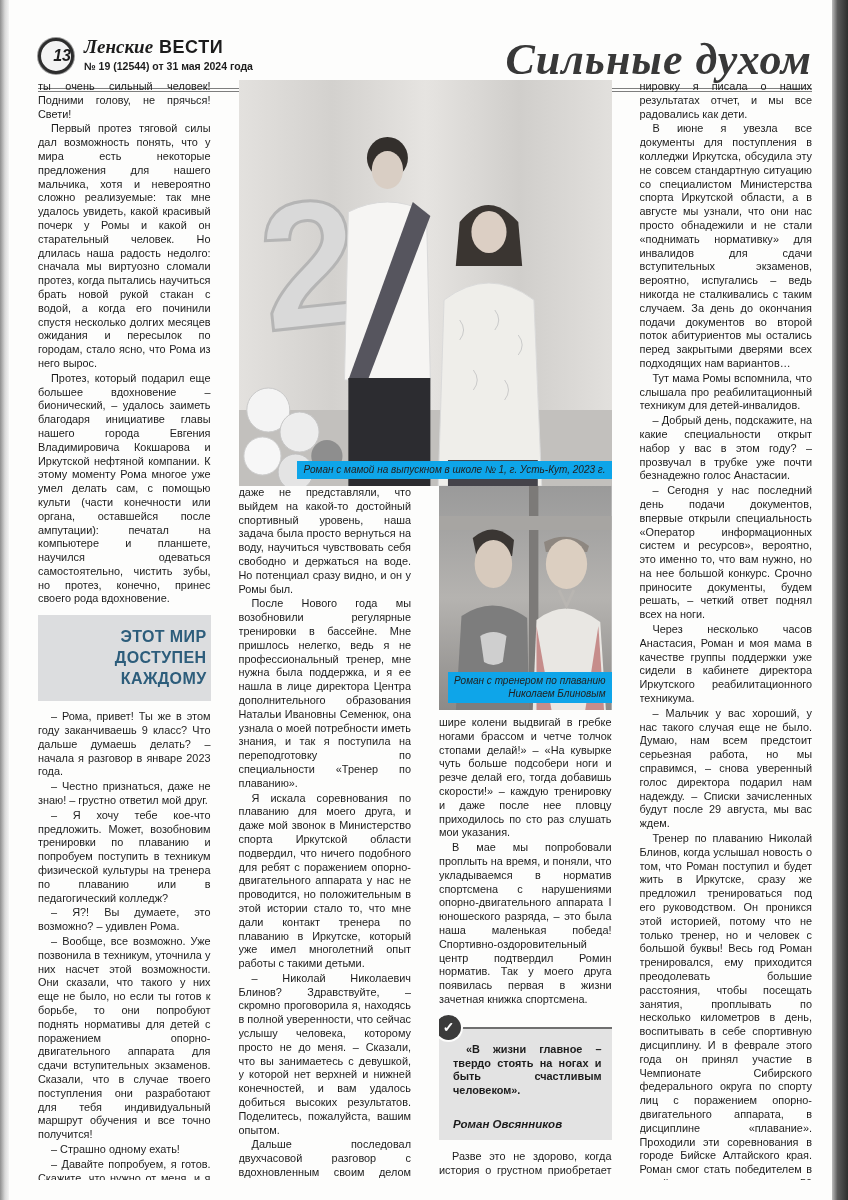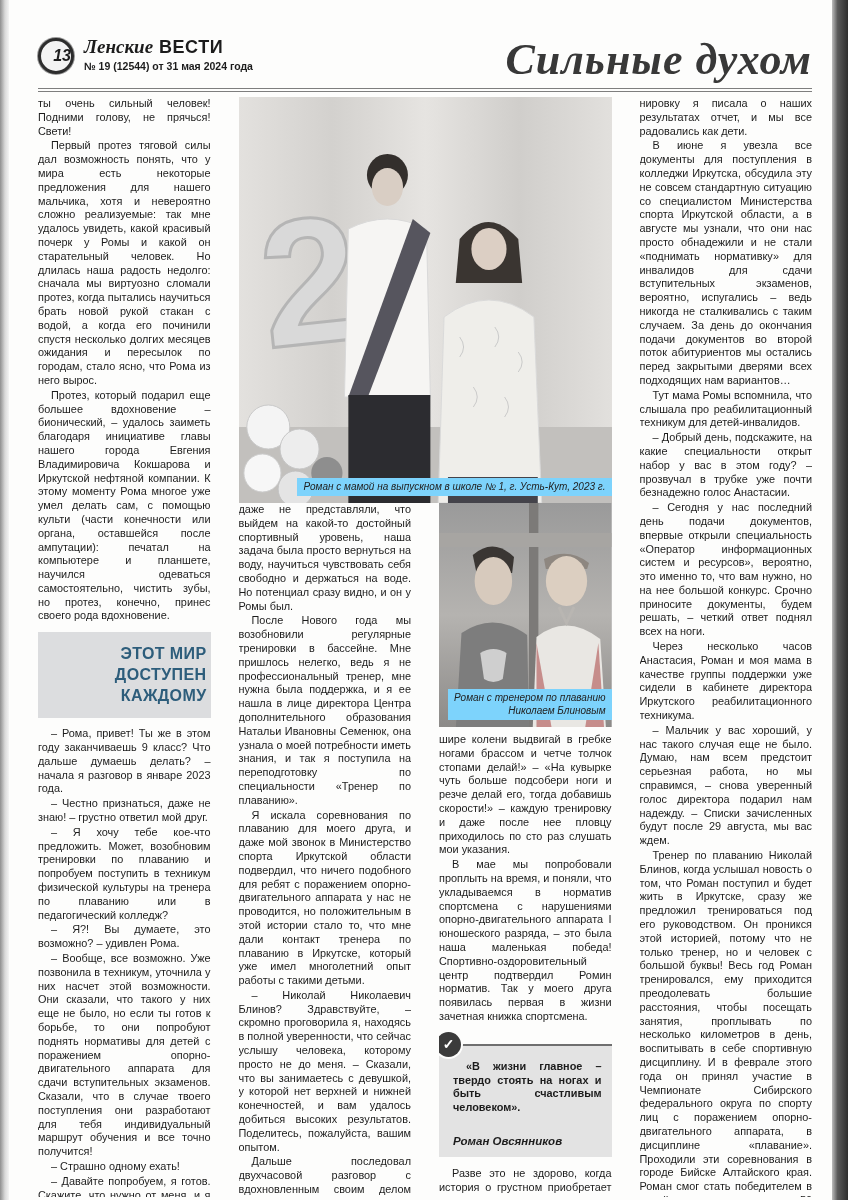--- a/index.html
+++ b/index.html
@@ -16,39 +16,39 @@
   .badge{width:30px;height:30px;border-radius:50%;border:3px solid #2d2d2d;box-shadow:0 0 0 1px #9a9a9a;
          background:#f3f3f3;display:flex;align-items:center;justify-content:flex-end;
          font-weight:bold;font-style:italic;font-size:16px;color:#1d1d1d;margin-top:2px;}
   .brand-line{display:flex;align-items:baseline;gap:6px;}
   .brand-script{font-family:"Liberation Serif",serif;font-style:italic;font-weight:bold;font-size:19px;}
   .brand-caps{font-size:18px;font-weight:bold;letter-spacing:.5px;}
   .issue{font-size:10.5px;font-weight:bold;margin-top:2px;}
   .headline{margin:0;font-family:"Liberation Serif",serif;font-style:italic;font-weight:600;
             font-size:44px;line-height:48px;color:#383838;letter-spacing:1px;}
   
-  .content{position:absolute;left:38px;right:36px;top:97px;height:1100px;overflow:hidden;
+  .content{position:absolute;left:38px;right:36px;top:80px;height:1100px;overflow:hidden;
            display:grid;grid-template-columns:repeat(4,1fr);grid-template-rows:406px auto;column-gap:28px;}
   .col{overflow:hidden;}
   .col1{grid-area:1/1/3/2;}
   .ph1{grid-area:1/2/2/4;}
   .col2{grid-area:2/2/3/3;}
   .col3{grid-area:2/3/3/4;}
   .col4{grid-area:1/4/3/5;}
   .col p{margin:0 0 1px 0;font-size:10.9px;line-height:13.8px;text-align:justify;text-indent:13px;}
   .col p.cont{text-indent:0;}
   
   .hl-box{background:#dcdddf;margin:9px 0;padding:11px 4px 12px;text-align:right;}
   .hl-box div{font-size:16px;font-weight:bold;line-height:21px;letter-spacing:.4px;color:#2d5d7b;}
   
   .photo{position:relative;margin:0;background:#cfcfcf;overflow:hidden;}
   .ph1{height:406px;}
   .ph2{height:224px;margin:0 0 6px;}
   .photo svg{display:block;width:100%;height:100%;}
-  .cap{position:absolute;right:0;bottom:7px;background:#7dd3fc;padding:2px 6px 3px;
+  .cap{position:absolute;right:0;bottom:7px;background:#0ea5e9;padding:2px 6px 3px;
        font-style:italic;font-size:10px;line-height:13px;color:#222;text-align:right;max-width:92%;}
   
   .quote-box{position:relative;background:#e3e3e3;margin:20px 0 10px;padding:16px 10px 10px 14px;}
   .quote-rule{position:absolute;top:0;left:10px;right:0;height:2px;background:#6f6f6f;}
   .quote-check{position:absolute;top:-12px;left:-3px;width:25px;height:25px;border-radius:50%;
                background:#3b3b3b;color:#fff;font-size:14px;font-weight:bold;
                display:flex;align-items:center;justify-content:center;box-shadow:0 0 0 2px #fdfdfc;}
   .quote-text{margin:0;font-size:11.8px;font-weight:bold;line-height:16px;text-align:left;}
   .quote-author{margin-top:20px;font-size:11.5px;font-weight:bold;font-style:italic;}
 </style>

